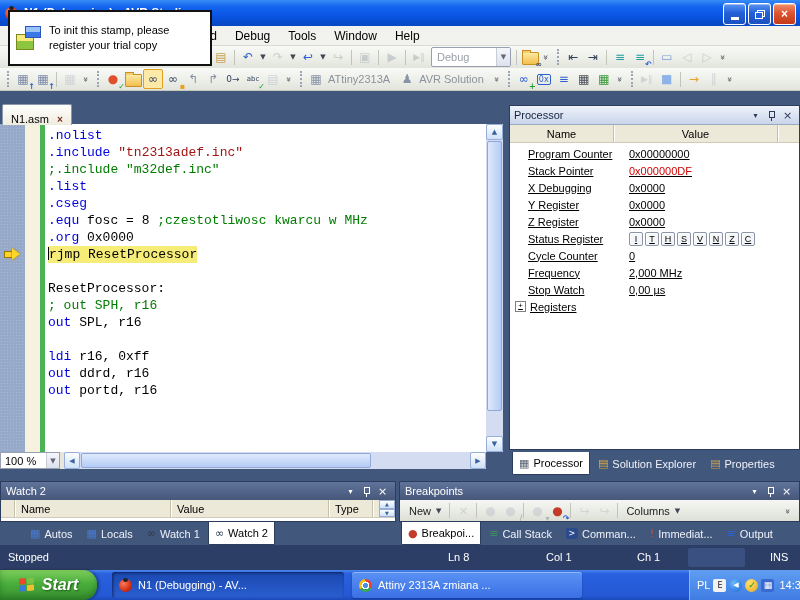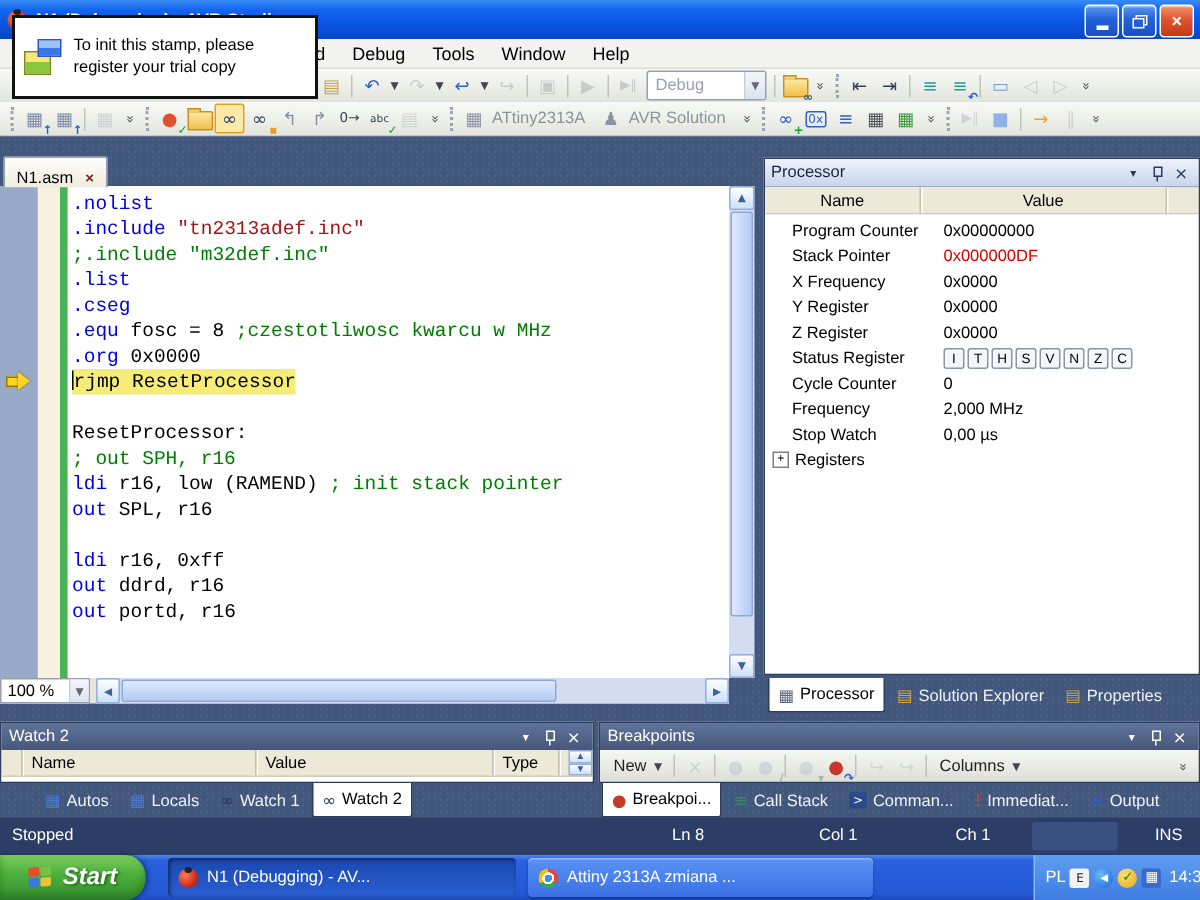--- a/index.html
+++ b/index.html
@@ -113,21 +113,21 @@
     padding:0 5px;color:#fff;}
   .dtitle .txt{flex:1;}
   .pbtn{width:15px;height:14px;display:flex;align-items:center;justify-content:center;font-size:9px;margin-left:1px;flex:none;}
   .pin{position:relative;width:9px;height:11px;}
   .pin::before{content:"";position:absolute;top:1px;left:2px;width:4px;height:5px;border:1px solid currentColor;}
   .pin::after{content:"";position:absolute;top:8px;left:4px;height:3px;border-left:1px solid currentColor;}
   .gridhead{height:17px;flex:none;background:#ece9d8;display:flex;border-bottom:1px solid #cfcbb8;}
   .gh{display:flex;align-items:center;justify-content:center;font-size:11px;
     border-right:1px solid #c4c0ac;box-shadow:1px 0 0 #fff;box-sizing:border-box;}
   .procrows{flex:1;overflow:hidden;background:#fff;padding-top:2px;}
-  .prow{height:17px;display:flex;align-items:center;font-size:11px;}
+  .prow{height:17px;display:flex;align-items:center;font-size:11px;text-decoration:underline;}
   .prow .nm{width:104px;padding-left:18px;box-sizing:border-box;flex:none;display:flex;align-items:center;gap:4px;}
   .prow .vl{padding-left:15px;display:flex;align-items:center;gap:2px;}
   .prow.changed .vl{color:#d40000;}
   .flagbox{display:inline-block;width:12px;height:12px;border:1px solid #8a95a5;border-radius:2px;background:#f4f6fa;
     color:#000;font-size:9px;line-height:12px;text-align:center;box-shadow:inset 1px 1px 0 #fff;}
   .expander{display:inline-block;width:9px;height:9px;border:1px solid #808080;background:#fff;font-size:8px;
     line-height:7px;text-align:center;flex:none;}
   .prow.tree .nm{padding-left:5px;}
 
   .watchpanel{position:absolute;left:0;top:481px;width:396px;height:41px;border:1px solid #2c3c5c;background:#fff;
@@ -408,21 +408,20 @@
       <div class="codeline"><span class="wrap"><span class="kw">.include</span><span class="pl"> </span><span class="str">"tn2313adef.inc"</span></span></div>
       <div class="codeline"><span class="wrap"><span class="com">;.include "m32def.inc"</span></span></div>
       <div class="codeline"><span class="wrap"><span class="kw">.list</span></span></div>
       <div class="codeline"><span class="wrap"><span class="kw">.cseg</span></span></div>
       <div class="codeline"><span class="wrap"><span class="kw">.equ</span><span class="pl"> fosc = 8 </span><span class="com">;czestotliwosc kwarcu w MHz</span></span></div>
       <div class="codeline"><span class="wrap"><span class="kw">.org</span><span class="pl"> 0x0000</span></span></div>
       <div class="codeline hl"><span class="wrap"><span class="caret"></span><span class="pl">rjmp ResetProcessor</span></span></div>
       <div class="codeline"><span class="wrap"></span></div>
       <div class="codeline"><span class="wrap"><span class="pl">ResetProcessor:</span></span></div>
       <div class="codeline"><span class="wrap"><span class="com">; out SPH, r16</span></span></div>
-      <div class="codeline"><span class="wrap"><span class="kw">ldi</span><span class="pl"> r16, low (RAMEND) </span><span class="com">; init stack pointer</span></span></div>
       <div class="codeline"><span class="wrap"><span class="kw">out</span><span class="pl"> SPL, r16</span></span></div>
       <div class="codeline"><span class="wrap"></span></div>
       <div class="codeline"><span class="wrap"><span class="kw">ldi</span><span class="pl"> r16, 0xff</span></span></div>
       <div class="codeline"><span class="wrap"><span class="kw">out</span><span class="pl"> ddrd, r16</span></span></div>
       <div class="codeline"><span class="wrap"><span class="kw">out</span><span class="pl"> portd, r16</span></span></div>
     </div>
 
   <div class="vscroll">
     <div class="sb ico" style="left:0;top:0;width:17px;height:16px;">▲</div>
     <div class="vthumb"></div>
@@ -464,21 +463,21 @@
     <div class="procrows" id="procrows">
         <div class="prow">
           <span class="nm">Program Counter</span>
           <span class="vl">0x00000000</span>
         </div>
         <div class="prow changed">
           <span class="nm">Stack Pointer</span>
           <span class="vl">0x000000DF</span>
         </div>
         <div class="prow">
-          <span class="nm">X Frequency</span>
+          <span class="nm">X Debugging</span>
           <span class="vl">0x0000</span>
         </div>
         <div class="prow">
           <span class="nm">Y Register</span>
           <span class="vl">0x0000</span>
         </div>
         <div class="prow">
           <span class="nm">Z Register</span>
           <span class="vl">0x0000</span>
         </div>

